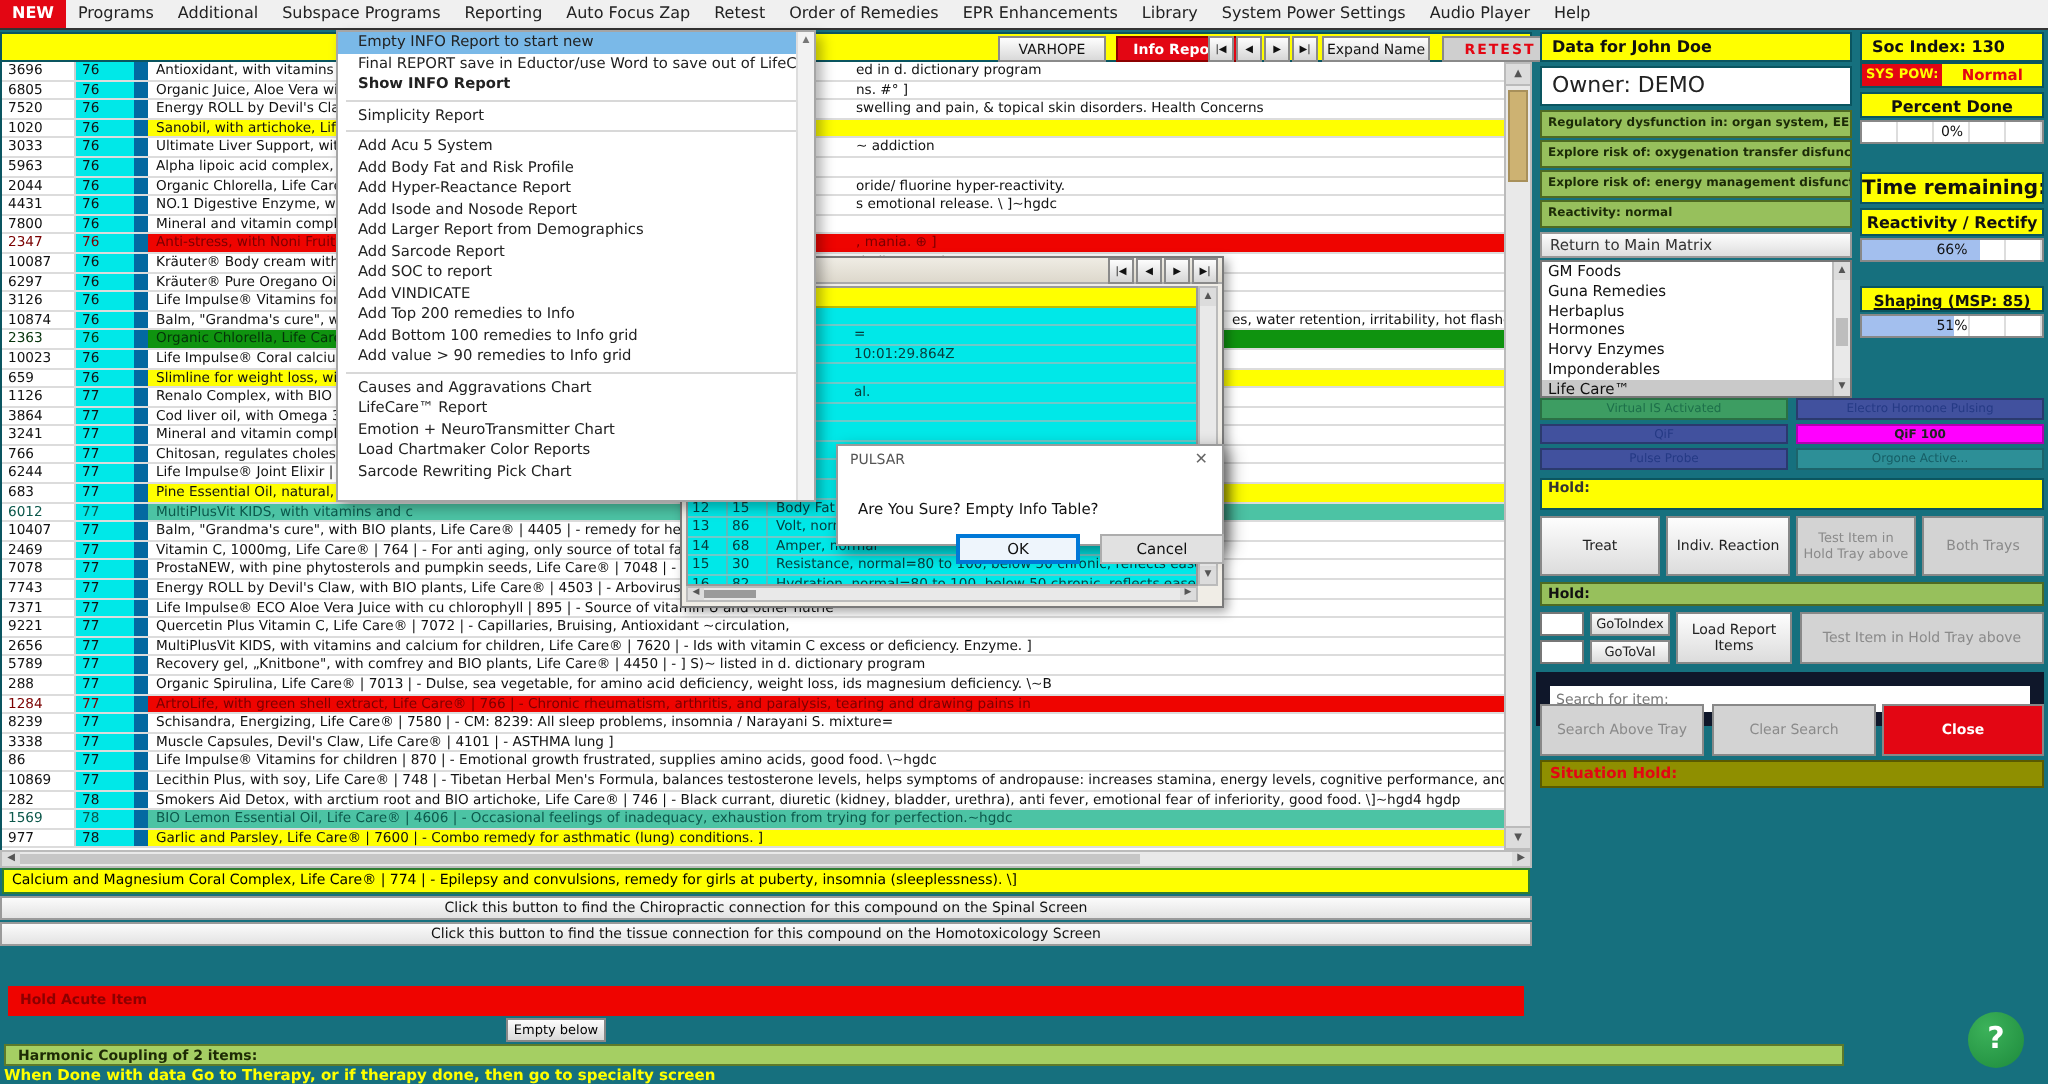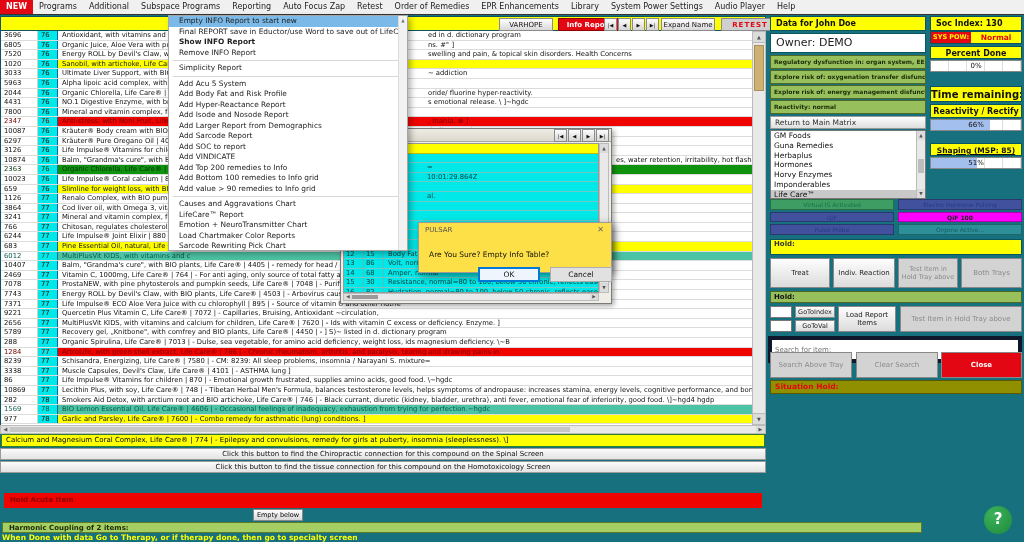--- a/index.html
+++ b/index.html
@@ -22,21 +22,21 @@
   .media { position:absolute; top:1px; display:flex; gap:1px; }
   .m-btn { width:13px; height:13px; font-size:5px; line-height:12px; text-align:center;
            background:linear-gradient(#fdfdfd,#d6d6d6); border:1px solid #8a8a8a; color:#111; }
 
   
   .table { position:absolute; left:0; top:31px; width:752px; height:394px; background:#fff; overflow:hidden;
            border-left:1px solid #0a5560; }
   .trow { position:relative; height:9.6px; border-bottom:1px solid #dcdcdc; background:#fff;
           display:flex; font-size:6.8px; line-height:9.2px; white-space:nowrap; color:#111; }
   .c-id { width:37px; padding-left:3px; flex:none; background:#fff; border-right:1px solid #cfcfcf; }
-  .c-val { width:20px; padding-left:3px; flex:none; background:#00e8e8; border-right:1px solid #0369a1; }
+  .c-val { width:36px; padding-left:3px; flex:none; background:#00e8e8; border-right:7px solid #0369a1; }
   .c-txt { flex:1; padding-left:4px; overflow:hidden; }
   .t2 { position:absolute; left:427px; top:0; }
   .trow.yellow .c-txt { background:#ffff00; }
   .trow.red .c-txt { background:#ef0400; }
   .trow.red { color:#7a0000; }
   .trow.green .c-txt { background:#0f930f; }
   .trow.green { color:#05320a; }
   .trow.teal .c-txt { background:#4cc3a4; }
   .trow.teal { color:#0c584b; }
 
@@ -98,21 +98,21 @@
 
   .hold-y { position:absolute; left:770px; top:239px; width:252px; height:16px; background:#ffff00; border:1px solid #0a5560;
             font-size:7px; font-weight:bold; line-height:9px; padding-left:3px; color:#333; }
   .hold-g { position:absolute; left:770px; top:291px; width:252px; height:12px; background:#97c05c; border:1px solid #4e6a22;
             font-size:7px; font-weight:bold; line-height:10px; padding-left:3px; color:#111; }
   .gbtn { position:absolute; background:linear-gradient(#fdfdfd,#dcdcdc); border:1px solid #888; color:#222;
           font-size:7px; text-align:center; display:flex; align-items:center; justify-content:center; }
   .gbtn.dis { background:#d3d3d3; color:#8a8a8a; }
   .gbtn.close { background:#e30613; color:#fff; font-weight:bold; }
   .mini-in { position:absolute; width:22px; height:12px; background:#fff; border:1px solid #777; }
-  .search-in { position:absolute; left:768px; top:336px; width:254px; height:27px; background:#fff; border:4px solid #0f172a;
+  .search-in { position:absolute; left:768px; top:336px; width:254px; height:27px; background:#fff; border:7px solid #0f172a;
                font-size:7px; padding-left:3px; font-family:"DejaVu Sans",sans-serif; color:#333; }
   .situation { position:absolute; left:770px; top:380px; width:252px; height:14px; background:#8f8f00; border:1px solid #5a5a00;
                color:#e30613; font-size:7.5px; font-weight:bold; line-height:12px; padding-left:4px; }
   .help { position:absolute; left:984px; top:506px; width:28px; height:28px; border-radius:50%;
           background:radial-gradient(circle at 35% 30%, #3cb25a, #1d8a3c); color:#fff; font-size:15px; font-weight:bold;
           text-align:center; line-height:27px; }
 
   
   .subwin { position:absolute; left:340px; top:128px; width:272px; height:176px; background:#f0ede6;
             border:1px solid #7a7a7a; box-shadow:2px 2px 5px rgba(0,0,0,.35); z-index:5; }
@@ -136,21 +136,21 @@
             border:1px solid #a5a5a5; box-shadow:3px 3px 6px rgba(0,0,0,.3); z-index:10; overflow:hidden; }
   .mi { height:10.5px; line-height:10.5px; font-size:7.4px; padding-left:10px; color:#222; white-space:nowrap; overflow:hidden; }
   .mi.sel { background:#7ab9e8; }
   .mi.bold { font-weight:bold; }
   .mi.sep { height:5px; padding:0 4px; }
   .mi.sep::after { content:""; display:block; border-top:1px solid #d8d8d8; margin-top:2px; }
   .menu-sb { position:absolute; right:0; top:0; width:9px; height:100%; background:#f2f2f2; border-left:1px solid #ddd;
              font-size:4.5px; text-align:center; color:#777; line-height:9px; }
 
   
-  .dialog { position:absolute; left:418px; top:222px; width:194px; height:51px; background:#fde047;
+  .dialog { position:absolute; left:418px; top:222px; width:194px; height:51px; background:#ffffff;
             border:1px solid #9a9a9a; box-shadow:3px 3px 8px rgba(0,0,0,.45); z-index:20; }
   .dlg-title { position:absolute; left:6px; top:3px; font-size:7px; color:#555; }
   .dlg-x { position:absolute; right:7px; top:2px; font-size:8px; color:#666; }
   .dlg-msg { position:absolute; left:10px; top:27px; font-size:7.5px; color:#111; }
   .dlg-btn { position:absolute; top:44px; width:62px; height:15px; background:#e1e1e1; border:1px solid #adadad;
              font-size:7.5px; text-align:center; line-height:13px; color:#111; }
   .dlg-btn.ok { left:59px; background:#eef5fc; border:1px solid #0078d7; box-shadow:0 0 0 1px #0078d7 inset; }
   .dlg-btn.cancel { left:131px; }
 </style>
 </head>
@@ -689,21 +689,20 @@
     <div class="ar" style="right:0;">▶</div>
   </div>
 </div>
 
 <div class="ddmenu">
   <div>
 
   <div class="mi sel">Empty INFO Report to start new</div>
       <div class="mi">Final REPORT save in Eductor/use Word to save out of LifeCare™ in HD</div>
       <div class="mi bold">Show INFO Report</div>
-      <div class="mi">Remove INFO Report</div>
       <div class="mi sep"></div>
       <div class="mi">Simplicity Report</div>
       <div class="mi sep"></div>
       <div class="mi">Add Acu 5 System</div>
       <div class="mi">Add Body Fat and Risk Profile</div>
       <div class="mi">Add Hyper-Reactance Report</div>
       <div class="mi">Add Isode and Nosode Report</div>
       <div class="mi">Add Larger Report from Demographics</div>
       <div class="mi">Add Sarcode Report</div>
       <div class="mi">Add SOC to report</div>

